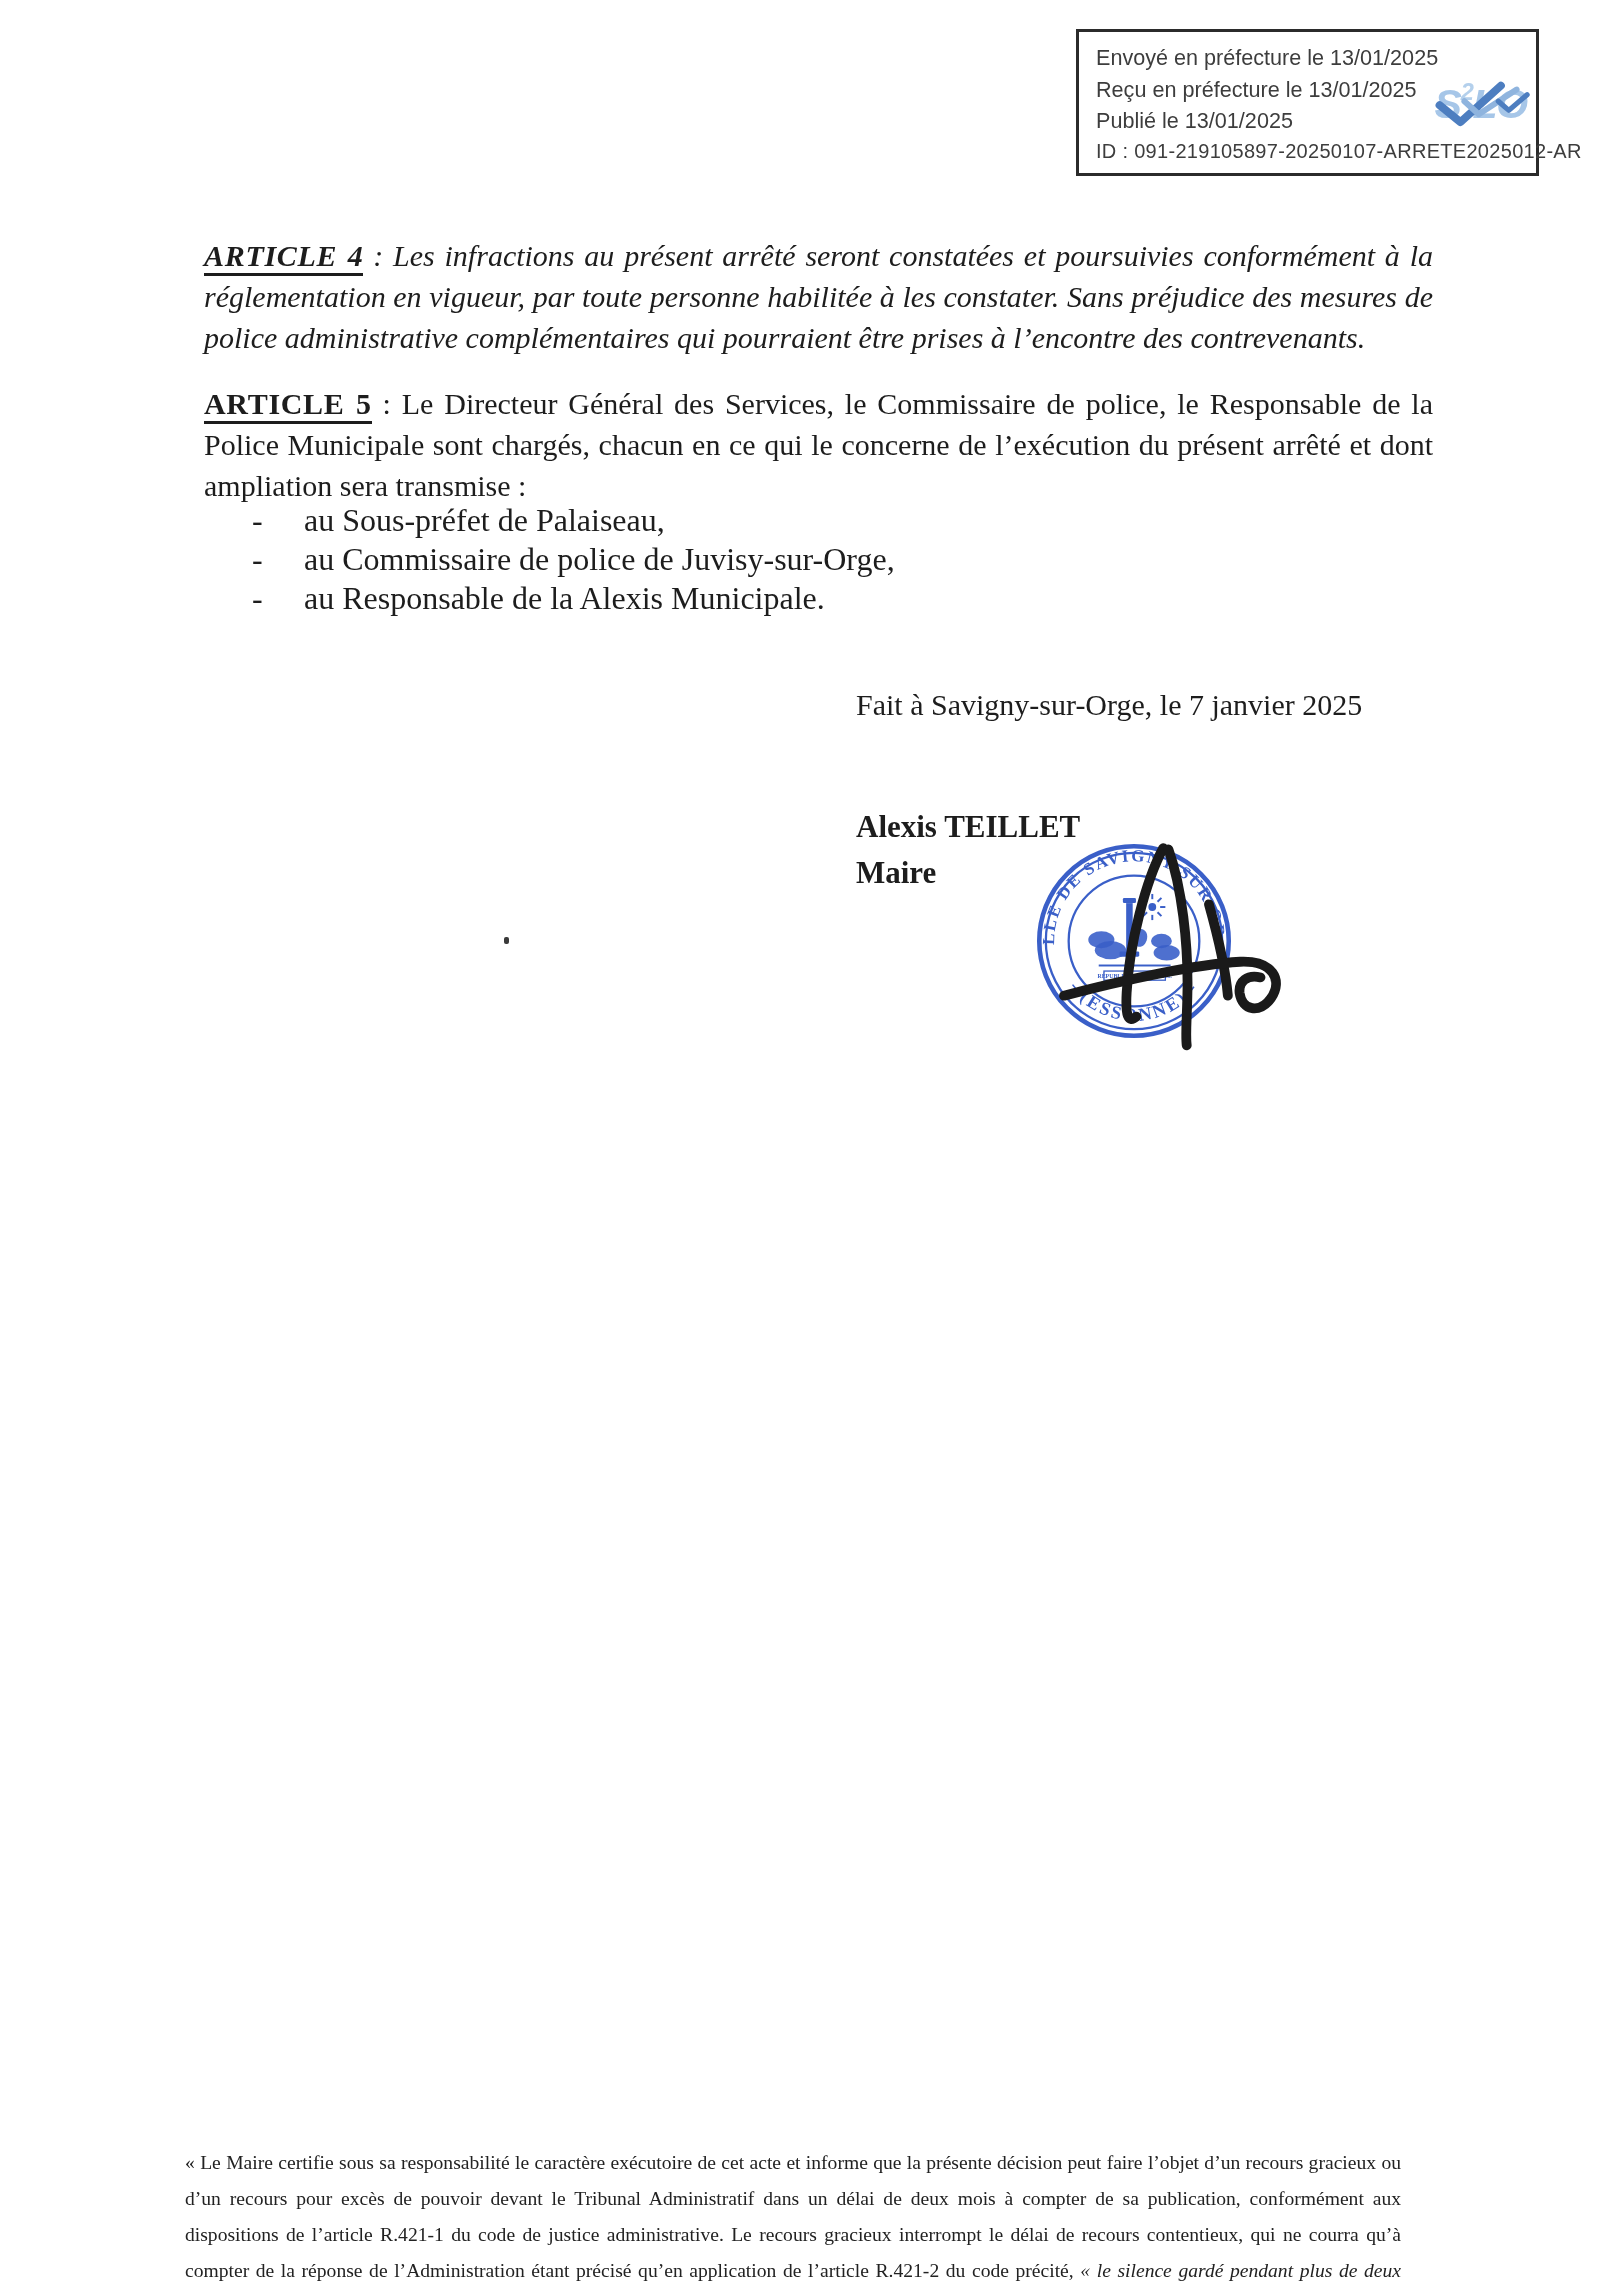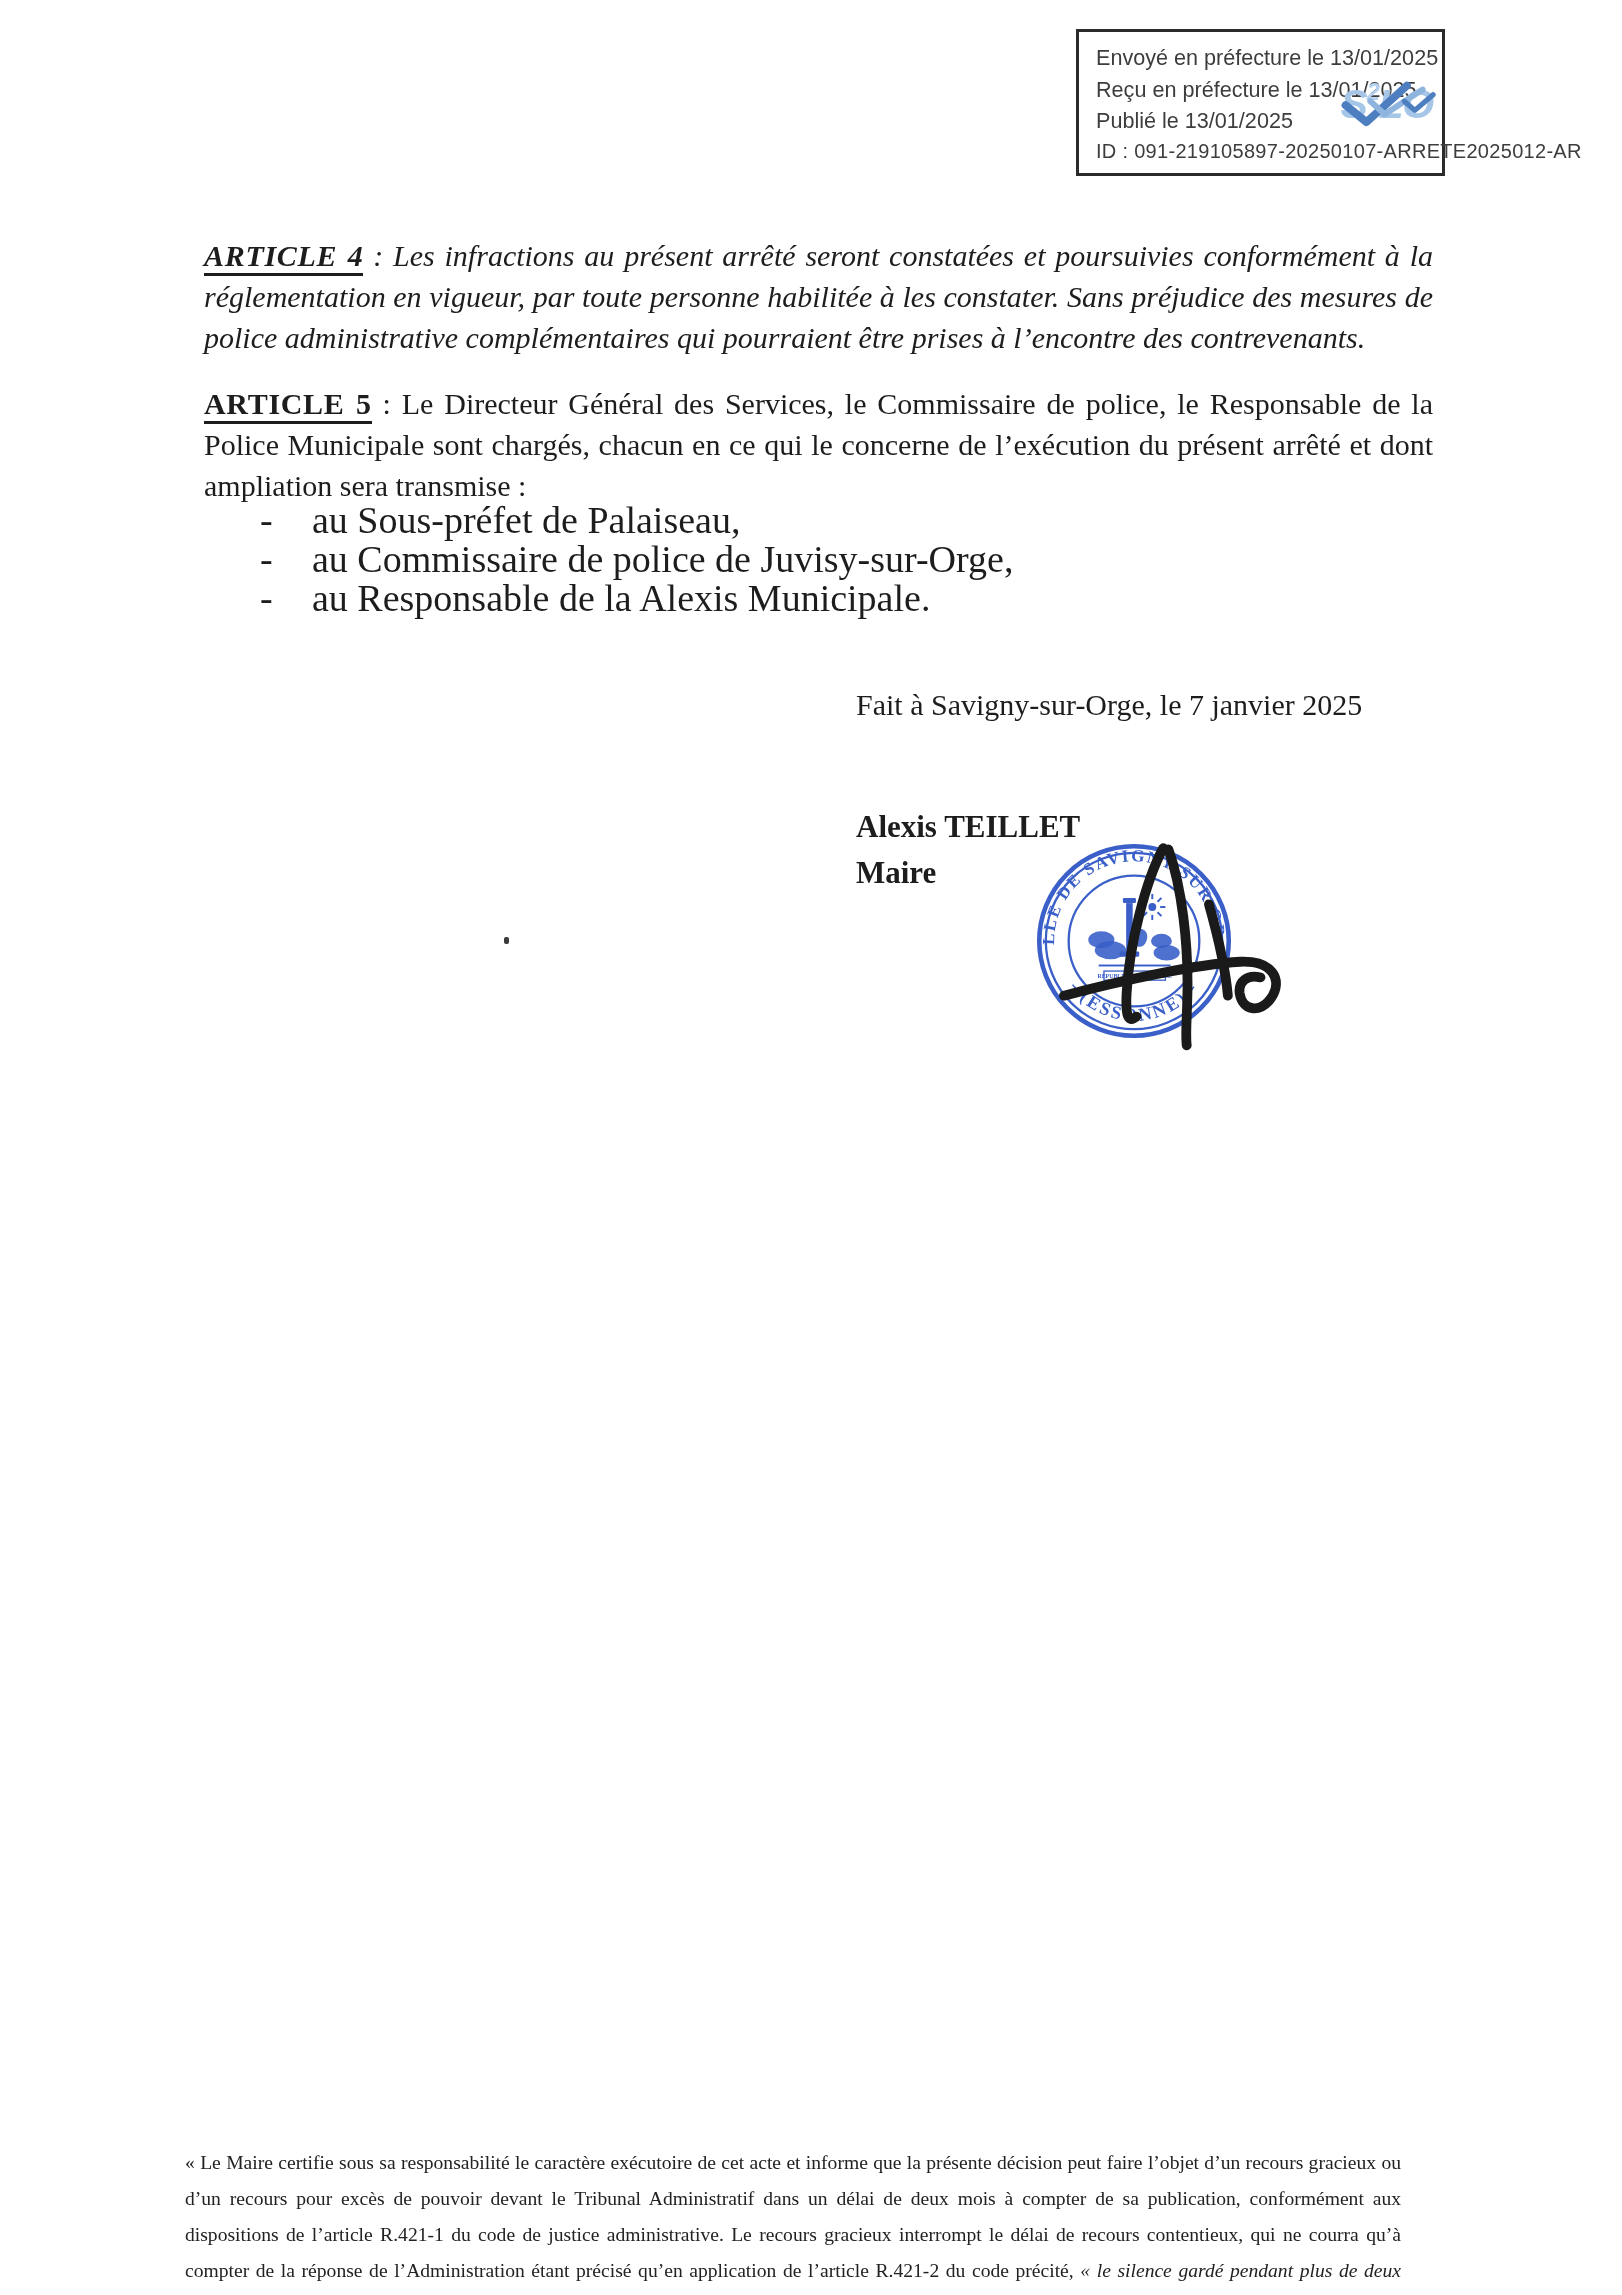--- a/index.html
+++ b/index.html
@@ -8,21 +8,21 @@
     background:#ffffff;
     position:relative;
     font-family:"Liberation Serif", serif;
     color:#1d1d1d;
     overflow:hidden;
   }
 
   
   .pref-box {
     position:absolute; left:1076px; top:29px;
-    width:369px; height:147px;
+    width:463px; height:147px;
     border:3.3px solid #2b2b2b;
     box-sizing:border-box;
     background:#ffffff;
     font-family:"Liberation Sans", sans-serif;
     font-size:21.6px; color:#3d3d3d;
     padding:13px 17px 10.5px 17px;
     display:flex; flex-direction:column; justify-content:space-between;
   }
   .pref-box .pref-line { white-space:nowrap; }
   .pref-box .pref-line.id-line { font-size:20px; letter-spacing:0.3px; }
@@ -46,21 +46,21 @@
   }
   .article-label {
     font-weight:bold;
     border-bottom:3.3px solid #1d1d1d;
     padding-bottom:1.3px;
     letter-spacing:0.7px;
   }
   #article4 { top:205px;font-style:italic; }
   #article5 { top:353px; }
 
-  .recipients { position:absolute; left:260px; top:501px; font-size:38px; }
+  .recipients { position:absolute; left:252px; top:501px; font-size:32px; }
   .recipient-row { line-height:39px; }
   .recipient-row .dash { display:inline-block; width:52px; }
 
   .dateline { position:absolute; left:856px; top:688px; font-size:30px; white-space:nowrap; }
 
   .signatory { position:absolute; left:856px; top:804px; font-size:31px; font-weight:bold; line-height:46px; }
 
   
   .stamp-wrap   { position:absolute; left:1036px; top:843px; width:196px; height:196px; }
   .signature-wrap { position:absolute; left:1044px; top:839px; width:275px; height:222px; }

